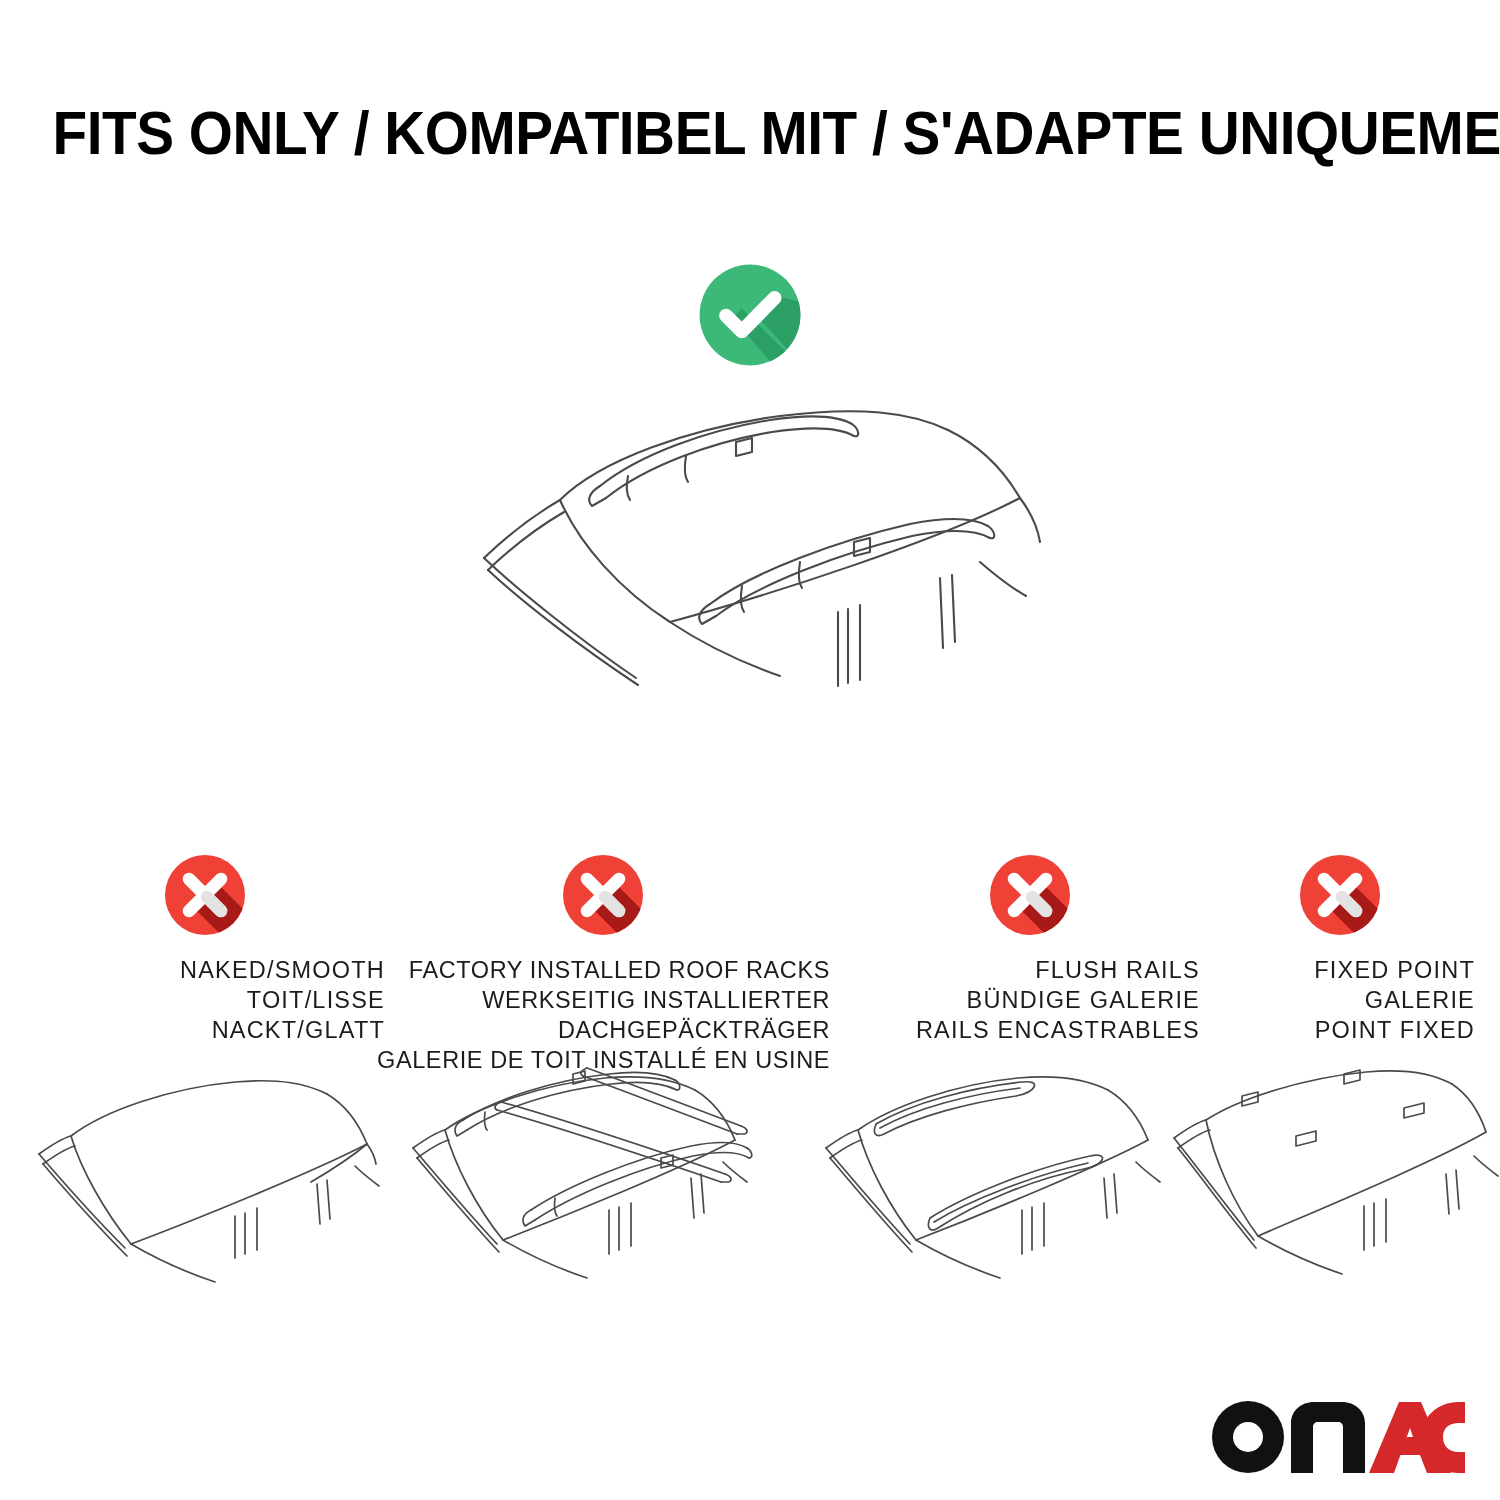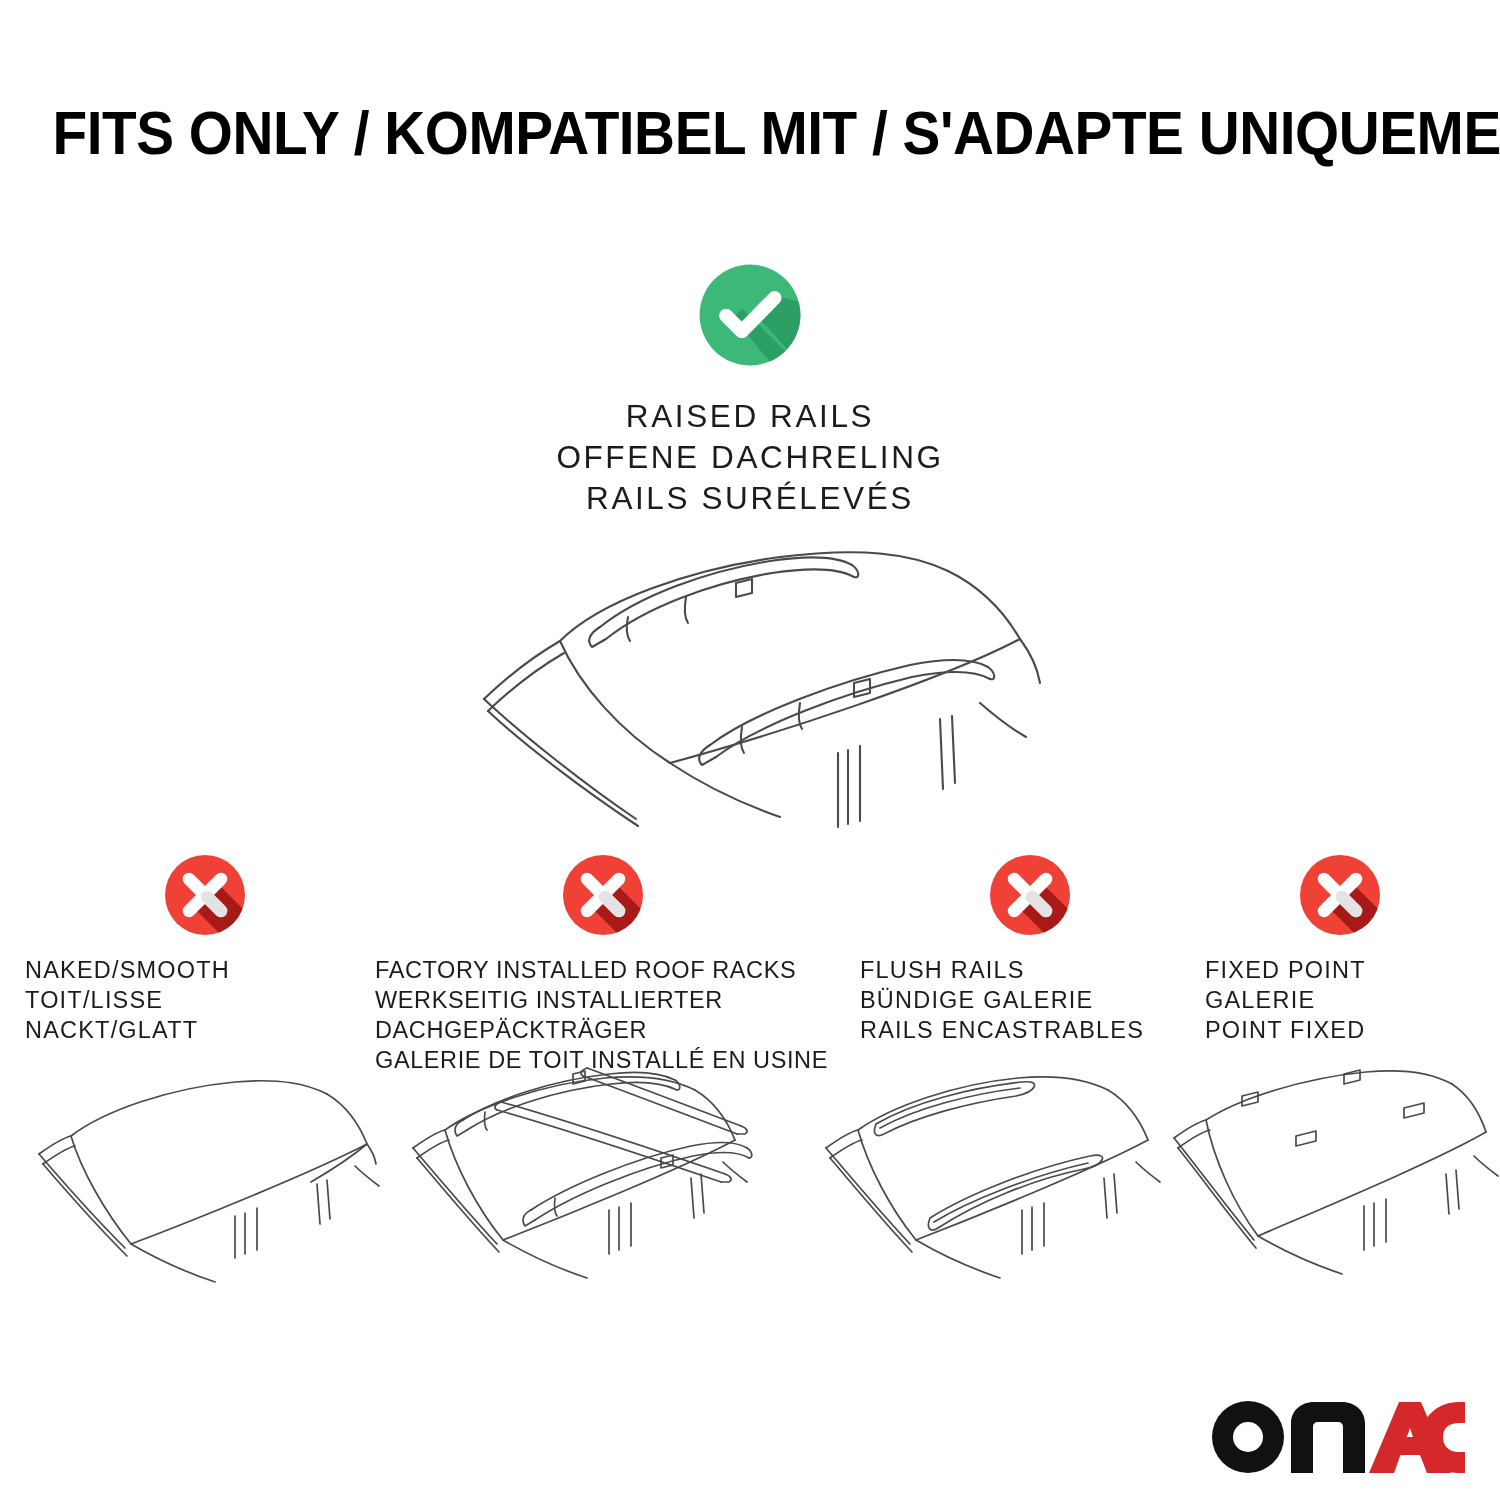--- a/index.html
+++ b/index.html
@@ -48,21 +48,21 @@
   .badge{display:block;}
 
   
   .cols{
     position:absolute;top:845px;left:0;width:1500px;height:250px;
   }
   .col{position:absolute;top:0;}
   .col .badge-row{display:flex;justify-content:center;}
   .col .col-label{
     margin-top:11px;
-    text-align:left;
+    text-align:right;
     font-size:23.5px;
     font-weight:400;
     letter-spacing:1.2px;
     line-height:1.27;
     color:#1c1c1c;
     white-space:nowrap;
   }
   
   .col-1{left:25px;width:360px;}
   .col-2{left:375px;width:455px;}
@@ -108,25 +108,20 @@
         </defs>
         <circle cx="50" cy="50" r="40" fill="#3cb878"></circle>
         <g clip-path="url(#ccircle)">
           <polygon points="43,57 52,48 66,62 92,92 92,40 66,34" fill="#2b9c63" opacity="0.92"></polygon>
           <polygon points="36.5,52 43.5,45 92,92 70,92" fill="#2b9c63" opacity="0.92"></polygon>
         </g>
         <path d="M31 50.5 L43.5 63 L69.5 36.5" fill="none" stroke="#ffffff" stroke-width="11" stroke-linecap="round" stroke-linejoin="round"></path>
       </svg>
     </div>
 
-    <div class="hero-label">
-      <div>RAISED RAILS</div>
-      <div>OFFENE DACHRELING</div>
-      <div>RAILS SURÉLEVÉS</div>
-    </div>
 
     <div class="hero-art">
 
       <svg width="620" height="300" viewBox="0 0 620 300">
         <g fill="none" stroke="#4a4a4a" stroke-width="2.1" stroke-linecap="round" stroke-linejoin="round">
 
           <path d="M120 110 C160 70 250 38 340 26 C420 16 470 22 508 40"></path>
           <path d="M508 40 C545 58 566 84 580 108"></path>
           <path d="M580 108 C500 150 330 205 230 232"></path>
           <path d="M230 232 C180 200 140 155 120 110"></path>

